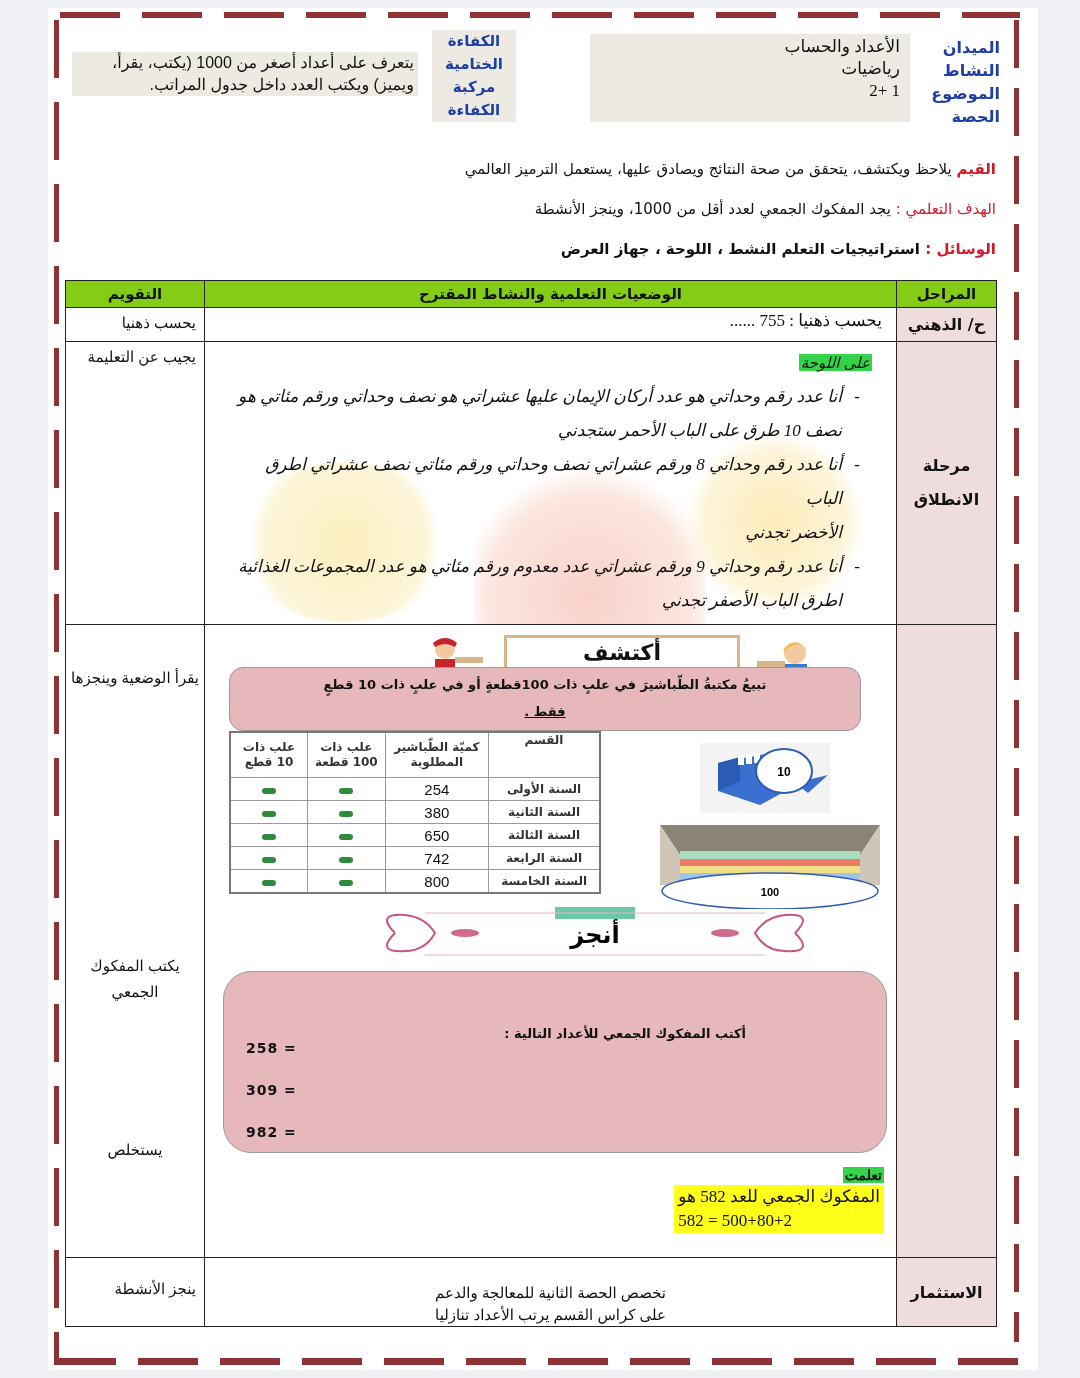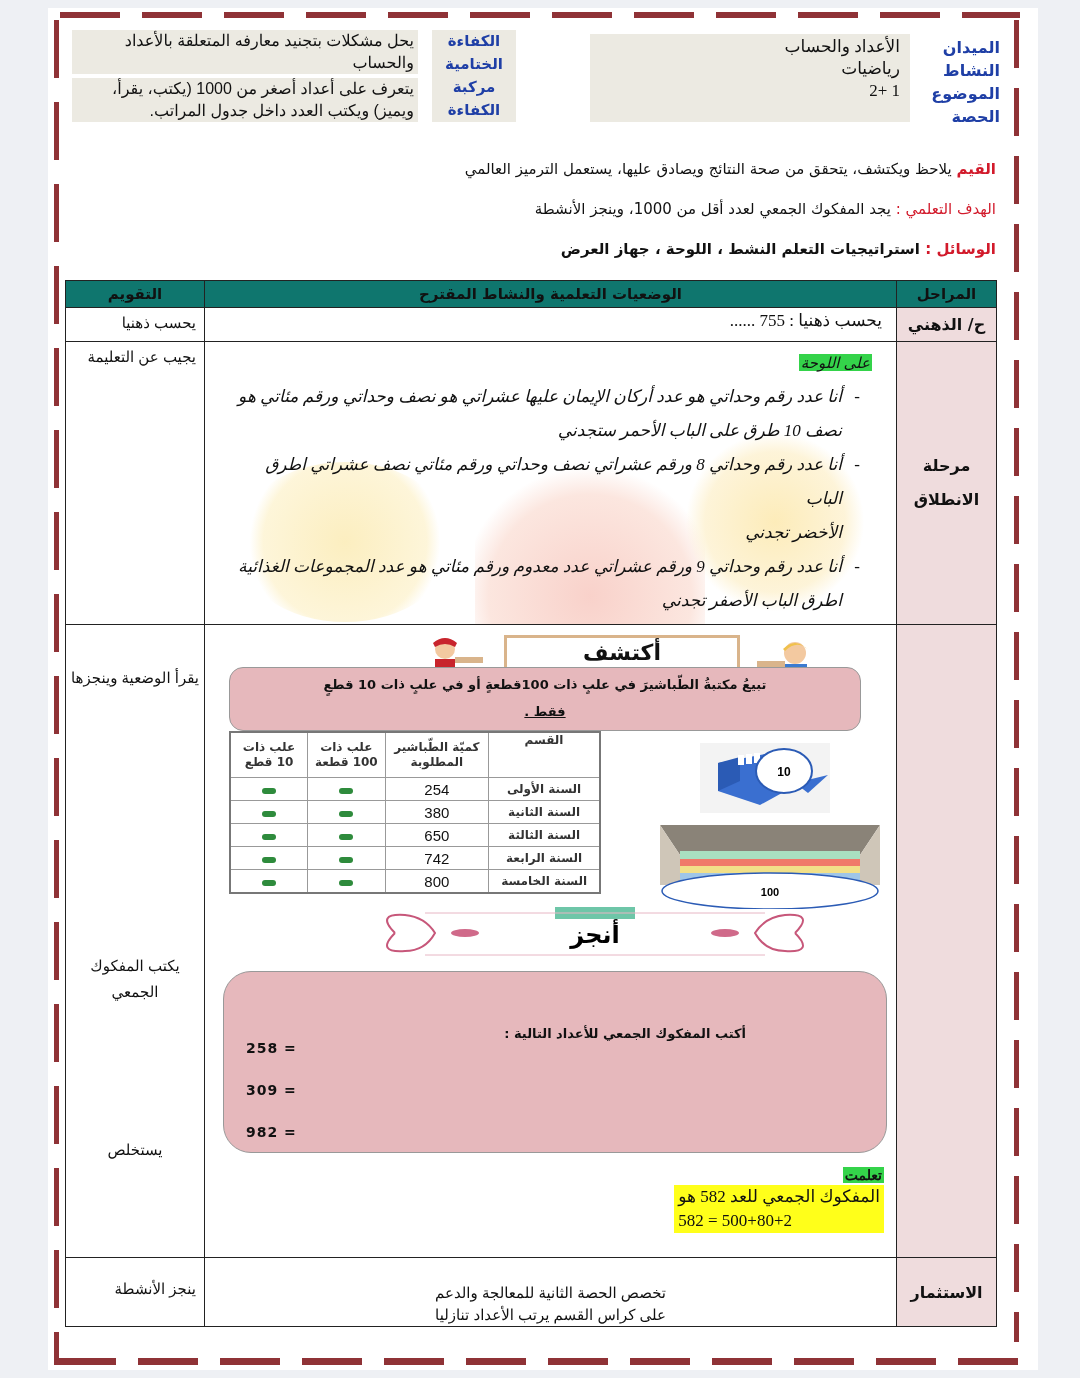--- a/index.html
+++ b/index.html
@@ -28,30 +28,30 @@
   .hdr-labels { position:absolute; left:920px; top:36px; width:80px; line-height:23px;
     font-size:16px; text-align:right; }
   .hdr-values { position:absolute; left:590px; top:34px; width:320px; height:88px;
     background:#eceae2; font-family:"Liberation Serif",serif; font-size:17px; line-height:22px;
     text-align:right; padding:2px 10px 0 0; box-sizing:border-box; }
   .hdr-comp-labels { position:absolute; left:432px; top:30px; width:84px; height:92px;
     background:#eceae2; font-size:15px; line-height:23px; text-align:center; }
   .hdr-comp-values { position:absolute; left:72px; top:30px; width:346px; text-align:right;
     font-family:"Liberation Sans",sans-serif; font-size:16px; line-height:22px; }
   .hdr-comp-values .b1 { background:#eceae2; padding:0 4px; }
-  .hdr-comp-values .b2 { background:#eceae2; padding:0 4px; margin-top:4px; }
+  .hdr-comp-values .b2 { background:#eceae2; padding:0 4px; margin-top:22px; }
 
   .meta { position:absolute; right:84px; width:700px; text-align:right; font-size:15px; }
   .meta1 { top:160px; } .meta2 { top:200px; } .meta3 { top:240px; font-weight:bold; }
 
   
   table.plan { position:absolute; left:65px; top:280px; width:931px; border-collapse:collapse; direction:rtl;
     table-layout:fixed; }
   table.plan td, table.plan th { border:1.5px solid #222; vertical-align:top; padding:0; }
-  .th { background:#0f766e; font-weight:bold; font-size:15px; height:26px; text-align:center; line-height:26px; }
+  .th { background:#84cc16; font-weight:bold; font-size:15px; height:26px; text-align:center; line-height:26px; }
   .phase { background:#efdcdd; text-align:center; font-weight:bold; font-size:16px; vertical-align:middle !important; }
   .eval { font-family:"Liberation Sans",sans-serif; font-size:15px; text-align:right; padding:6px 8px 0 0 !important; }
   .eval-c { text-align:center; padding:0 !important; }
 
   .content-cell { position:relative; }
   .bg-art { position:absolute; inset:0; overflow:hidden; pointer-events:none; }
   .bg-art .blob1 { position:absolute; left:30px; top:120px; width:220px; height:160px; border-radius:50%;
     background:radial-gradient(circle,#fbeab0 0%,#fdf3d0 60%,transparent 70%); opacity:.8; }
   .bg-art .blob2 { position:absolute; left:270px; top:110px; width:230px; height:180px; border-radius:50% 50% 0 0;
     background:radial-gradient(circle at 50% 80%,#f7c6bd 0%,#fbe0d7 55%,transparent 70%); opacity:.8; }
@@ -117,21 +117,20 @@
   <div>رياضيات</div>
   <div>1 +2</div>
 </div>
 <div class="hdr-comp-labels rtl blue">
   <div>الكفاءة</div>
   <div>الختامية</div>
   <div>مركبة</div>
   <div>الكفاءة</div>
 </div>
 <div class="hdr-comp-values rtl">
-  <div class="b1">يحل مشكلات بتجنيد معارفه المتعلقة بالأعداد والحساب</div>
   <div class="b2">يتعرف على أعداد أصغر من 1000 (يكتب، يقرأ، ويميز) ويكتب العدد داخل جدول المراتب.</div>
 </div>
 
 <div class="meta meta1 rtl">
   <span class="red" style="font-weight:bold">القيم</span>
   <span>يلاحظ ويكتشف، يتحقق من صحة النتائج ويصادق عليها، يستعمل الترميز العالمي</span>
 </div>
 <div class="meta meta2 rtl">
   <span class="red">الهدف التعلمي :</span>
   <span>يجد المفكوك الجمعي لعدد أقل من 1000، وينجز الأنشطة</span>

